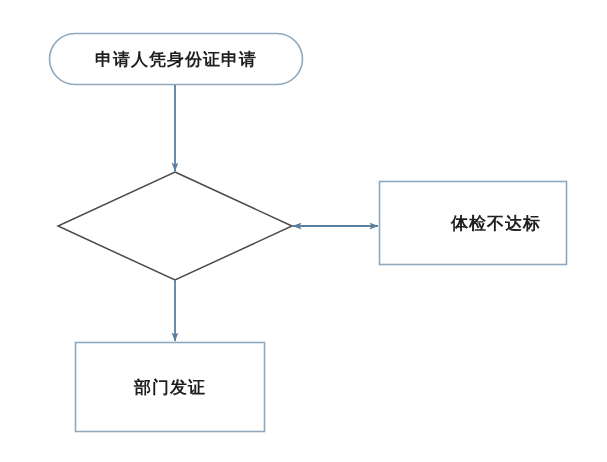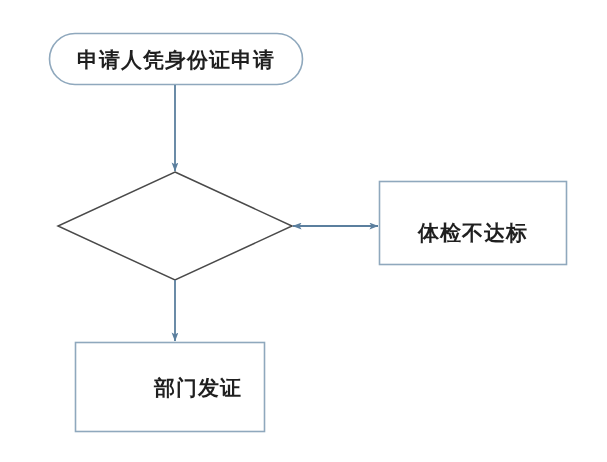--- a/index.html
+++ b/index.html
@@ -25,32 +25,32 @@
     height: 462px;
     display: block;
   }
   .node-label {
     position: absolute;
     display: flex;
     align-items: center;
     justify-content: center;
     color: #1f1f1f;
     font-family: "DejaVu Serif", "Liberation Serif", serif;
-    font-size: 21px;
+    font-size: 17px;
     font-weight: 600;
     letter-spacing: 1px;
     line-height: 1;
     white-space: nowrap;
     text-align: center;
     -webkit-font-smoothing: antialiased;
   }
   #label-start  { left: 49px;  top: 33px;  width: 254px; height: 52px; }
   #label-decision { left: 58px;  top: 172px; width: 234px; height: 108px; }
-  #label-fail   { left: 379px; top: 190px; width: 188px; height: 84px; }
-  #label-issue  { left: 75px;  top: 342px; width: 190px; height: 90px; padding-left: 28px; }
+  #label-fail   { left: 379px; top: 181px; width: 188px; height: 84px; padding-left: 23px; }
+  #label-issue  { left: 75px;  top: 342px; width: 190px; height: 90px; }
 </style>
 </head>
 <body>
 
 <div id="flowchart-canvas">
 
   <svg id="flow-svg" viewBox="0 0 607 462">
     <defs>
       <marker id="arrow-end" markerWidth="10" markerHeight="10" refX="8.6" refY="3.4" orient="auto" markerUnits="userSpaceOnUse">
         <path d="M0,0 L9,3.4 L0,6.8 L2.1,3.4 Z" fill="#5b7f9e"></path>

